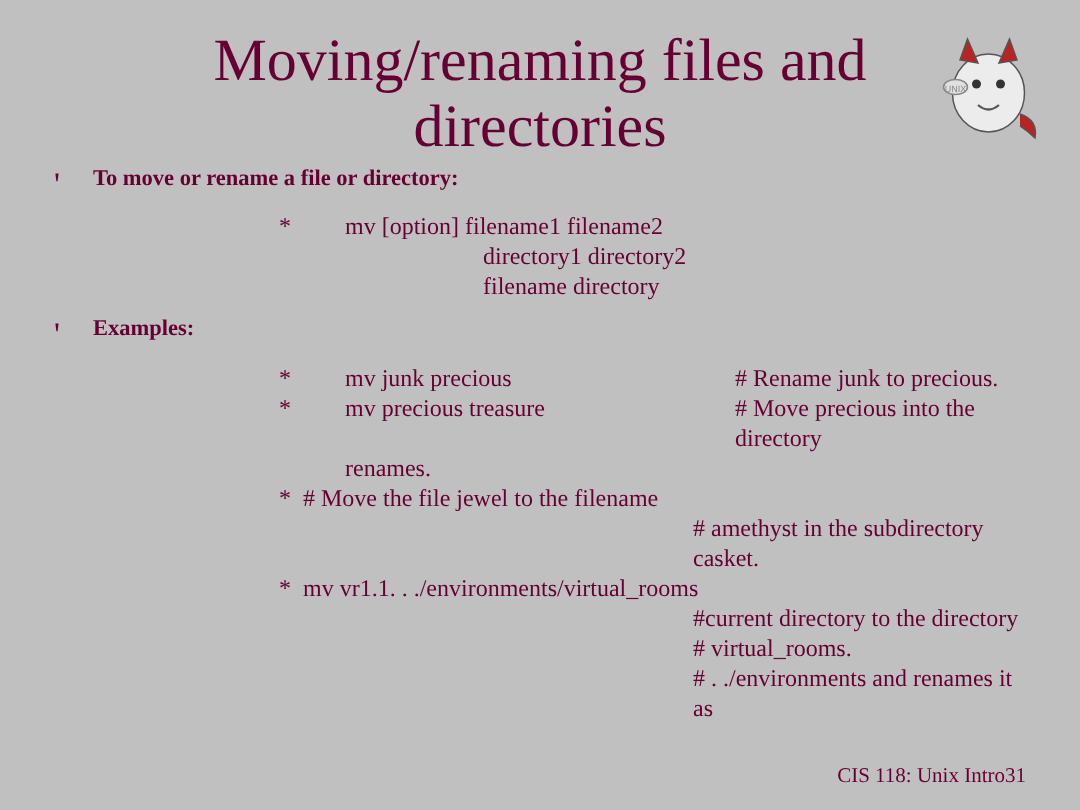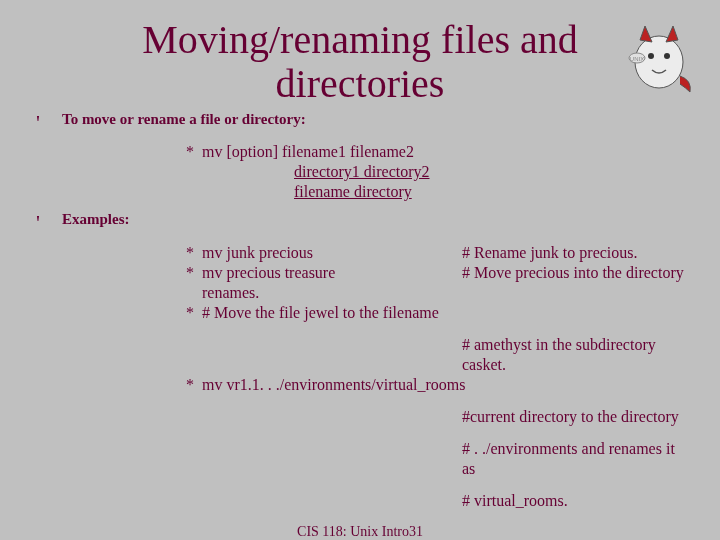--- a/index.html
+++ b/index.html
@@ -52,40 +52,39 @@
     align-items: flex-start;
     line-height: 1.25;
   }
   .star {
     width: 16px;
     flex-shrink: 0;
   }
   .cmd {
     width: 260px;
     flex-shrink: 0;
+    margin-left: 28px;
   }
   .cmd-indent {
     padding-left: 92px;
-    text-decoration: underline;
   }
   .comment {
     flex: 1;
   }
   .comment-indent {
     padding-left: 276px;
     line-height: 1.25;
-    margin-top: 12px;
   }
   .footer {
     position: absolute;
-    bottom: 0;
+    bottom: 14px;
     left: 36px;
     right: 36px;
     display: flex;
-    justify-content: center;
+    justify-content: flex-end;
     font-size: 14px;
   }
   .daemon {
     position: absolute;
     top: 18px;
     right: 22px;
     width: 78px;
     height: 80px;
   }
 </style>
@@ -151,21 +150,21 @@
     <div class="sub-row">
       <div class="star">*</div>
       <div class="comment"># Move the file jewel to the filename</div>
     </div>
     <div class="comment-indent"># amethyst in the subdirectory casket.</div>
     <div class="sub-row">
       <div class="star">*</div>
       <div>mv vr1.1. . ./environments/virtual_rooms</div>
     </div>
     <div class="comment-indent">#current  directory to the directory</div>
+    <div class="comment-indent"># virtual_rooms.</div>
     <div class="comment-indent"># . ./environments and renames it as</div>
-    <div class="comment-indent"># virtual_rooms.</div>
   </div>
 
   <div class="footer">
     <span>CIS 118: Unix Intro</span>
     <span>31</span>
   </div>
 </div>
 
 </body></html>

